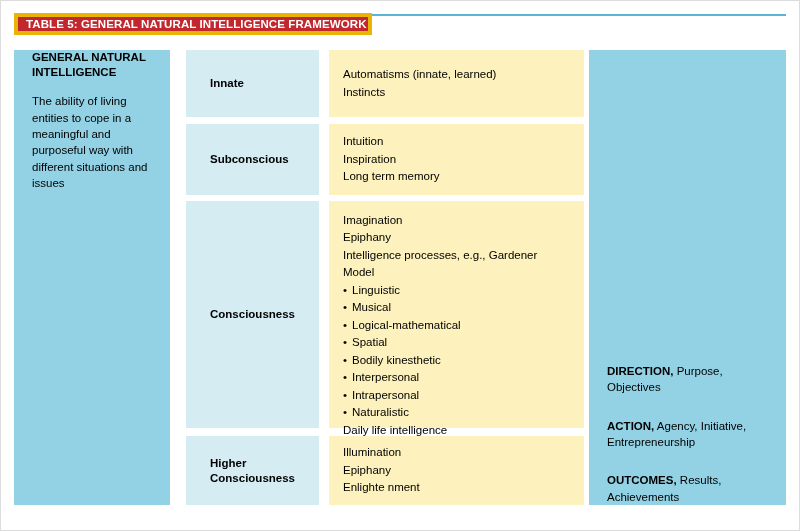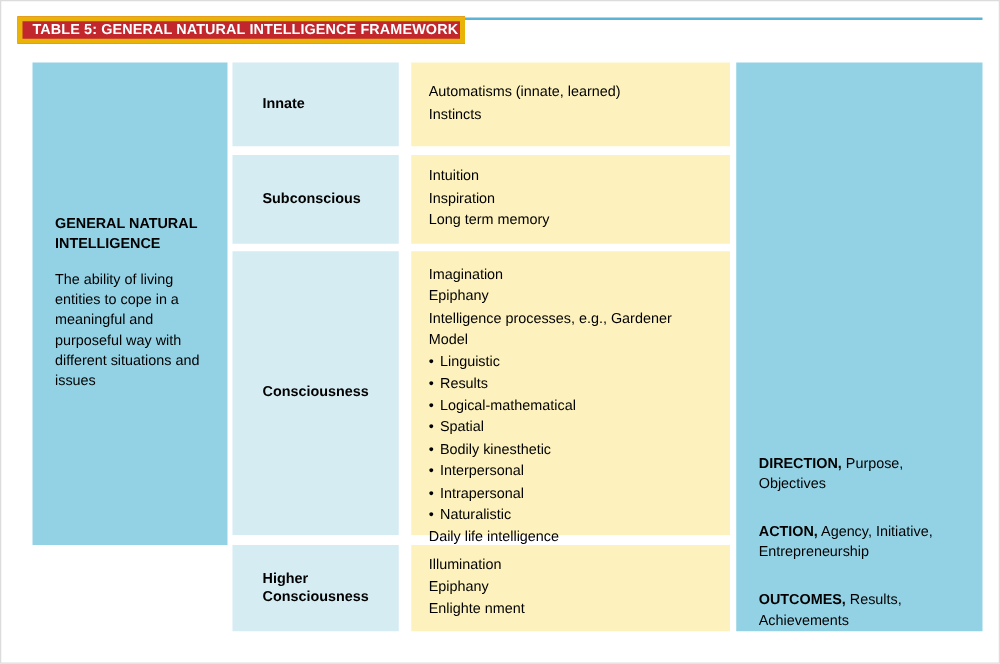--- a/index.html
+++ b/index.html
@@ -53,29 +53,28 @@
     color: #ffffff;
     font-size: 11.5px;
     font-weight: bold;
     letter-spacing: 0.1px;
     white-space: nowrap;
   }
 
   
   #left-panel {
     position: absolute;
-    left: 26px;
+    left: 14px;
     top: 50px;
     width: 156px;
-    height: 386px;
+    height: 455px;
     background: #93d2e5;
     padding: 0 18px;
     display: flex;
     flex-direction: column;
-    justify-content: center;
   }
   #left-panel .heading {
     font-size: 11.5px;
     font-weight: bold;
     line-height: 1.32;
     margin-bottom: 13px;
   }
   #left-panel .body {
     font-size: 11.5px;
     line-height: 1.42;
@@ -213,21 +212,21 @@
     <div class="label-cell">
       <span class="lbl">Consciousness</span>
     </div>
     <div class="content-cell">
         <div class="line">Imagination</div>
         <div class="line">Epiphany</div>
         <div class="line">Intelligence processes, e.g., Gardener</div>
         <div class="line">Model</div>
         <div class="spacer"></div>
         <div class="bullet">Linguistic</div>
-        <div class="bullet">Results</div>
+        <div class="bullet">Musical</div>
         <div class="bullet">Logical-mathematical</div>
         <div class="bullet">Spatial</div>
         <div class="bullet">Bodily kinesthetic</div>
         <div class="bullet">Interpersonal</div>
         <div class="bullet">Intrapersonal</div>
         <div class="bullet">Naturalistic</div>
         <div class="spacer"></div>
         <div class="line">Daily life intelligence</div>
         <div class="line">Short term memory</div>
       </div>

